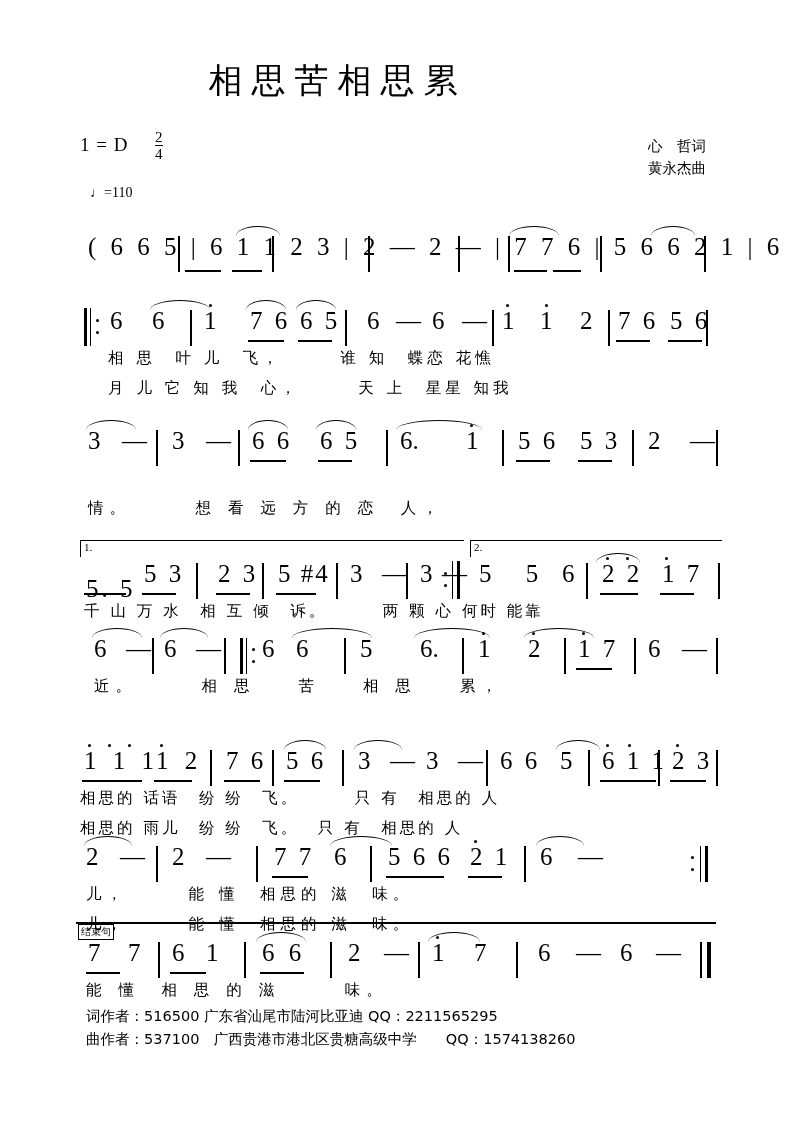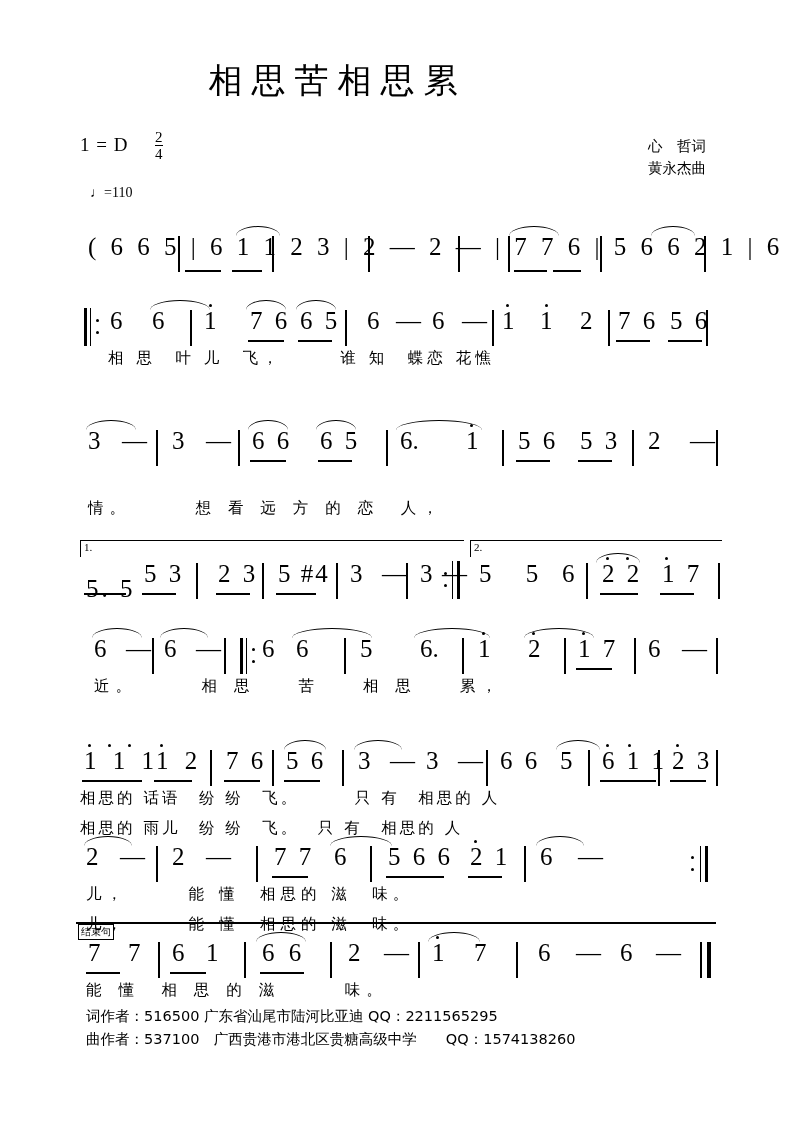--- a/index.html
+++ b/index.html
@@ -232,20 +232,21 @@
     <div class="slur" style="left:246px;top:0px;width:40px;"></div>
     <div class="slur" style="left:296px;top:0px;width:40px;"></div>
 
     <div class="bar" style="left:190px;top:10px;height:36px;"></div>
     <div class="bar" style="left:345px;top:10px;height:36px;"></div>
     <div class="bar" style="left:492px;top:10px;height:36px;"></div>
     <div class="bar" style="left:608px;top:10px;height:36px;"></div>
     <div class="bar" style="left:706px;top:10px;height:36px;"></div>
 
     <div class="lyric" style="left:108px;top:48px;letter-spacing:4px;">相 思　叶 儿　飞，　　　谁 知　蝶恋 花憔</div>
+    <div class="lyric" style="left:108px;top:78px;letter-spacing:4px;">月 儿 它 知 我　心，　　　天 上　星星 知我</div>
   </div>
 
   <div class="system" style="top:420px;height:100px;">
     <div class="notes">
       <span class="note" style="left:88px;top:8px;">3</span>
       <span class="note" style="left:122px;top:8px;">—</span>
       <span class="note" style="left:172px;top:8px;">3</span>
       <span class="note" style="left:206px;top:8px;">—</span>
       <span class="note" style="left:252px;top:8px;letter-spacing:3px;">6 6</span>
       <span class="note" style="left:320px;top:8px;letter-spacing:3px;">6 5</span>
@@ -323,20 +324,21 @@
 
     <div class="slur" style="left:596px;top:18px;width:44px;"></div>
 
     <div class="bar" style="left:196px;top:28px;height:36px;"></div>
     <div class="bar" style="left:262px;top:28px;height:36px;"></div>
     <div class="bar" style="left:336px;top:28px;height:36px;"></div>
     <div class="bar" style="left:406px;top:28px;height:36px;"></div>
     <div class="bar" style="left:586px;top:28px;height:36px;"></div>
     <div class="bar" style="left:718px;top:28px;height:36px;"></div>
 
+    <div class="lyric" style="left:84px;top:66px;letter-spacing:3px;">千 山 万 水　相 互 倾　诉。　　　两 颗 心 何时 能靠</div>
   </div>
 
   <div class="system" style="top:628px;height:100px;">
     <div class="notes">
       <span class="note" style="left:94px;top:8px;">6</span>
       <span class="note" style="left:126px;top:8px;">—</span>
       <span class="note" style="left:164px;top:8px;">6</span>
       <span class="note" style="left:196px;top:8px;">—</span>
       <span class="note" style="left:262px;top:8px;">6</span>
       <span class="note" style="left:296px;top:8px;">6</span>

